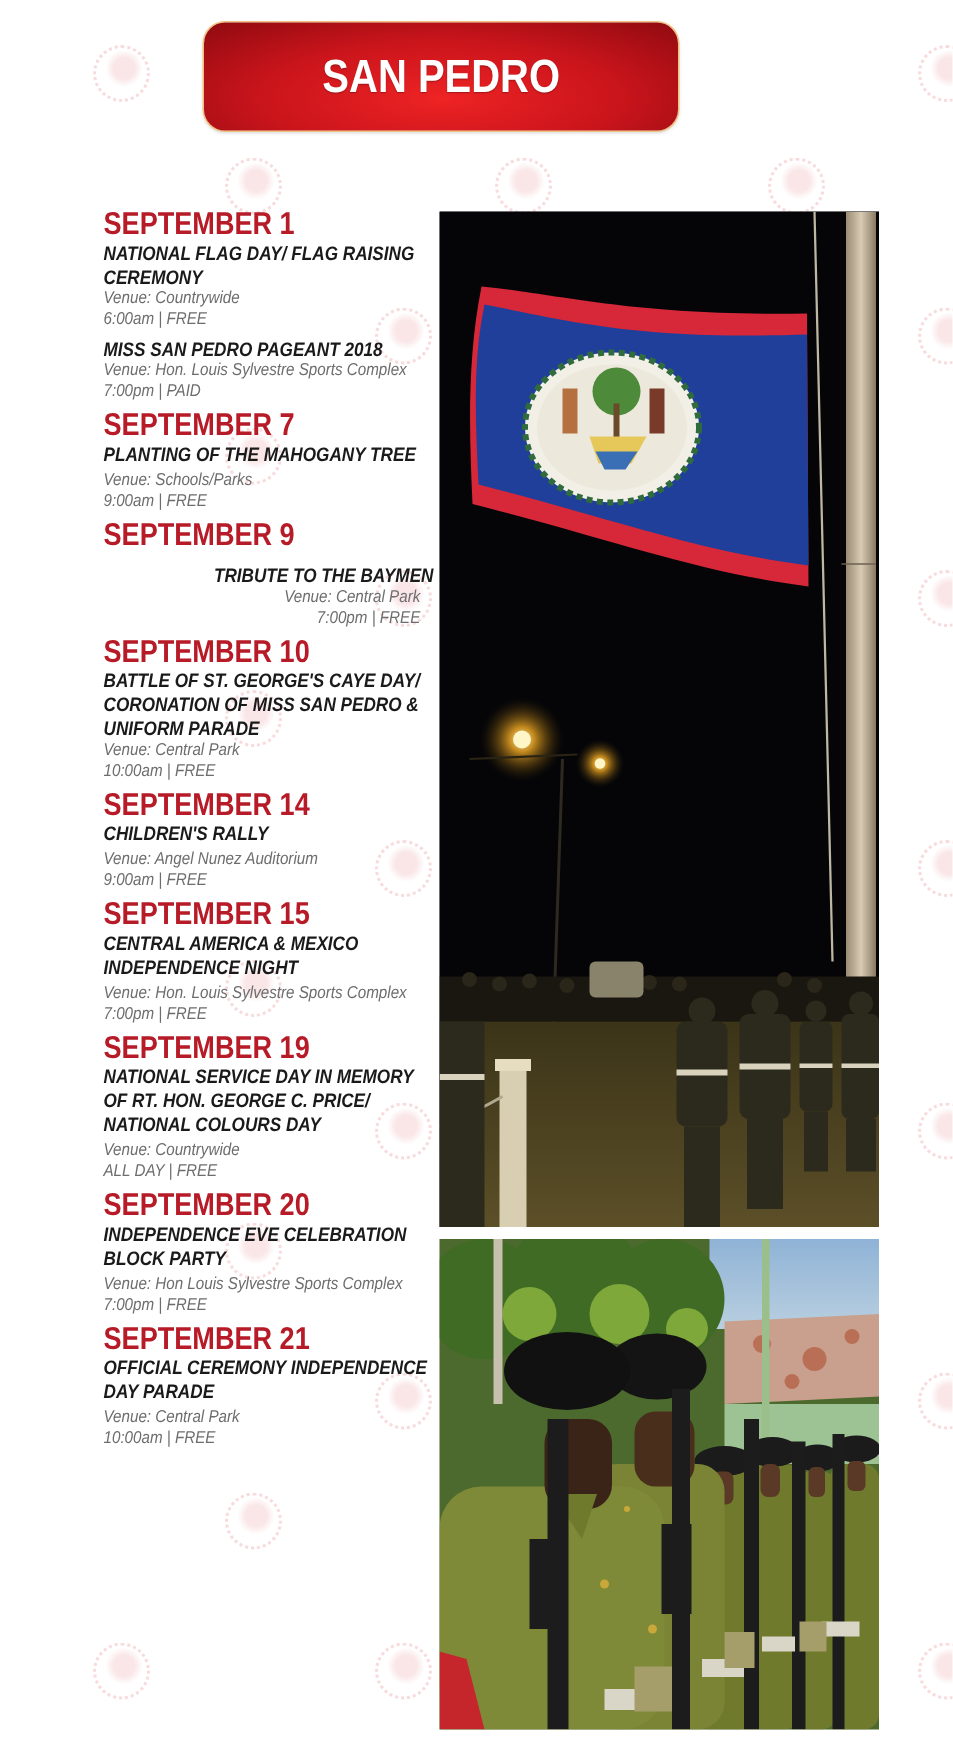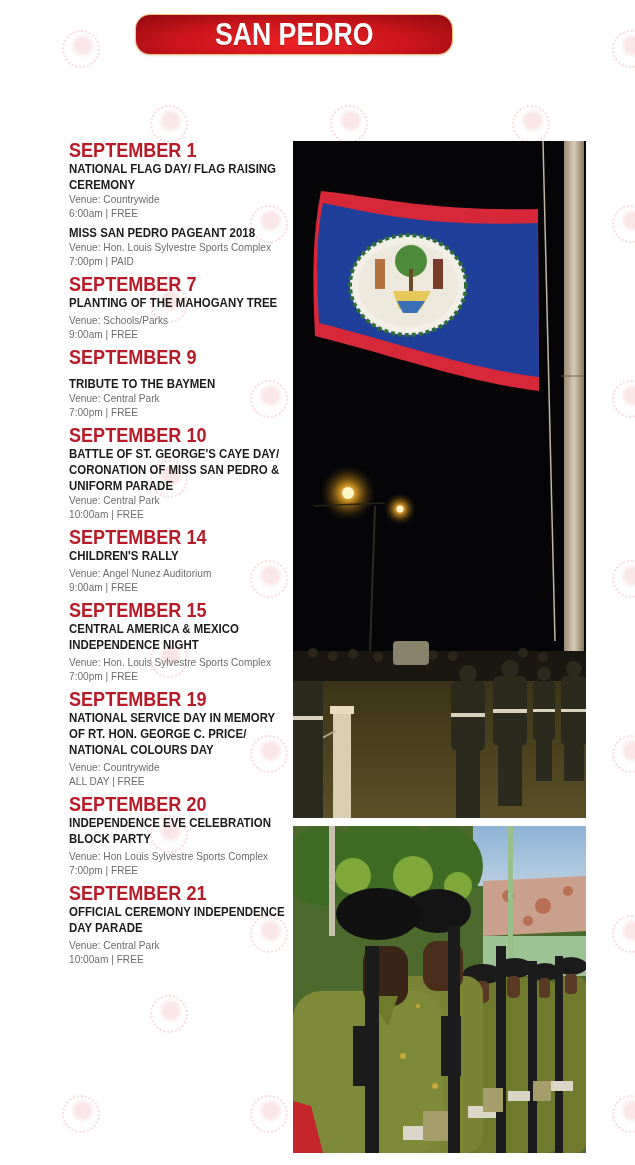--- a/index.html
+++ b/index.html
@@ -7,21 +7,21 @@
       width: 635px; height: 1165px; background: #ffffff;
       position: relative; overflow: hidden;
       font-family: "Liberation Sans", sans-serif;
     }
     .wm {
       position: absolute; width: 34px; height: 34px; border-radius: 50%;
       border: 2px dotted rgba(214, 60, 70, 0.18);
       background: radial-gradient(circle at 55% 40%, rgba(214,60,70,0.13) 0 25%, transparent 45%);
     }
     .title-btn {
-      position: absolute; left: 136px; top: 15px; width: 316px; height: 39px;
+      position: absolute; left: 136px; top: 15px; width: 316px; height: 72px;
       border-radius: 14px;
       background: radial-gradient(ellipse at 50% 70%, #ee2324 0%, #c8141b 55%, #8f0a10 100%);
       box-shadow: 0 0 0 1px #f1c27b, 0 1px 3px rgba(0,0,0,0.25);
       display: flex; align-items: center; justify-content: center;
     }
     .title-btn span {
       color: #ffffff; font-weight: bold; font-size: 31px;
       letter-spacing: 0px; transform: scaleX(0.86); display: inline-block;
       text-shadow: 0 1px 1px rgba(0,0,0,0.3);
     }
@@ -32,22 +32,22 @@
       margin-top: 5px;
     }
     .ev-title {
       color: #1a1a1a; font-weight: bold; font-size: 13px; line-height: 16px;
       transform: scaleX(0.88); transform-origin: left; width: 250px;
     }
     .ev-meta {
       color: #6d6d6d; font-size: 11.5px; line-height: 13.5px;
       transform: scaleX(0.88); transform-origin: left; white-space: nowrap;
     }
-    .ev { margin-bottom: 5px; }
-    .ev-gap { margin-top: 8px; }
+    .ev { margin-bottom: 5px; font-style: italic; }
+    .ev-gap { margin-top: 8px; text-align: right; }
 
     .photo { position: absolute; overflow: hidden; }
     .photo1 { left: 293px; top: 141px; width: 293px; height: 677px; background: #050508; }
     .photo2 { left: 293px; top: 826px; width: 293px; height: 327px; background: #6b7a3a; }
   </style>
 </head>
 <body>
 
 <div>
   <div class="wm" style="left:62px;top:30px;"></div>

